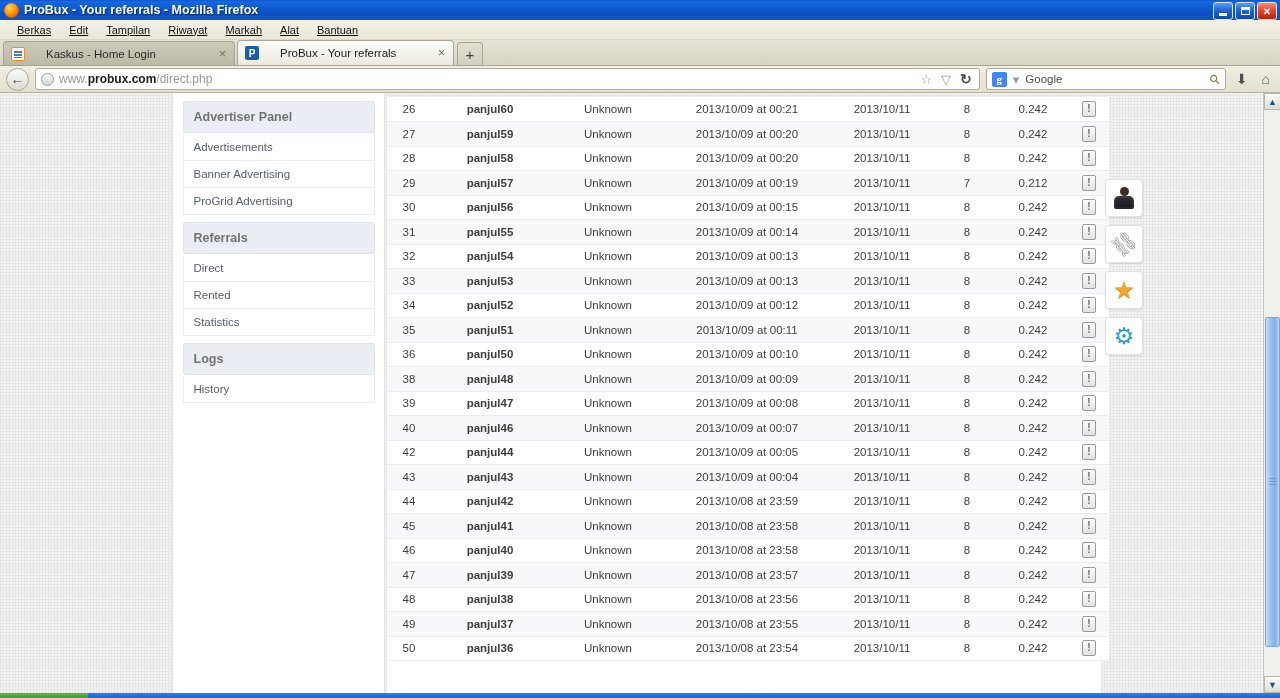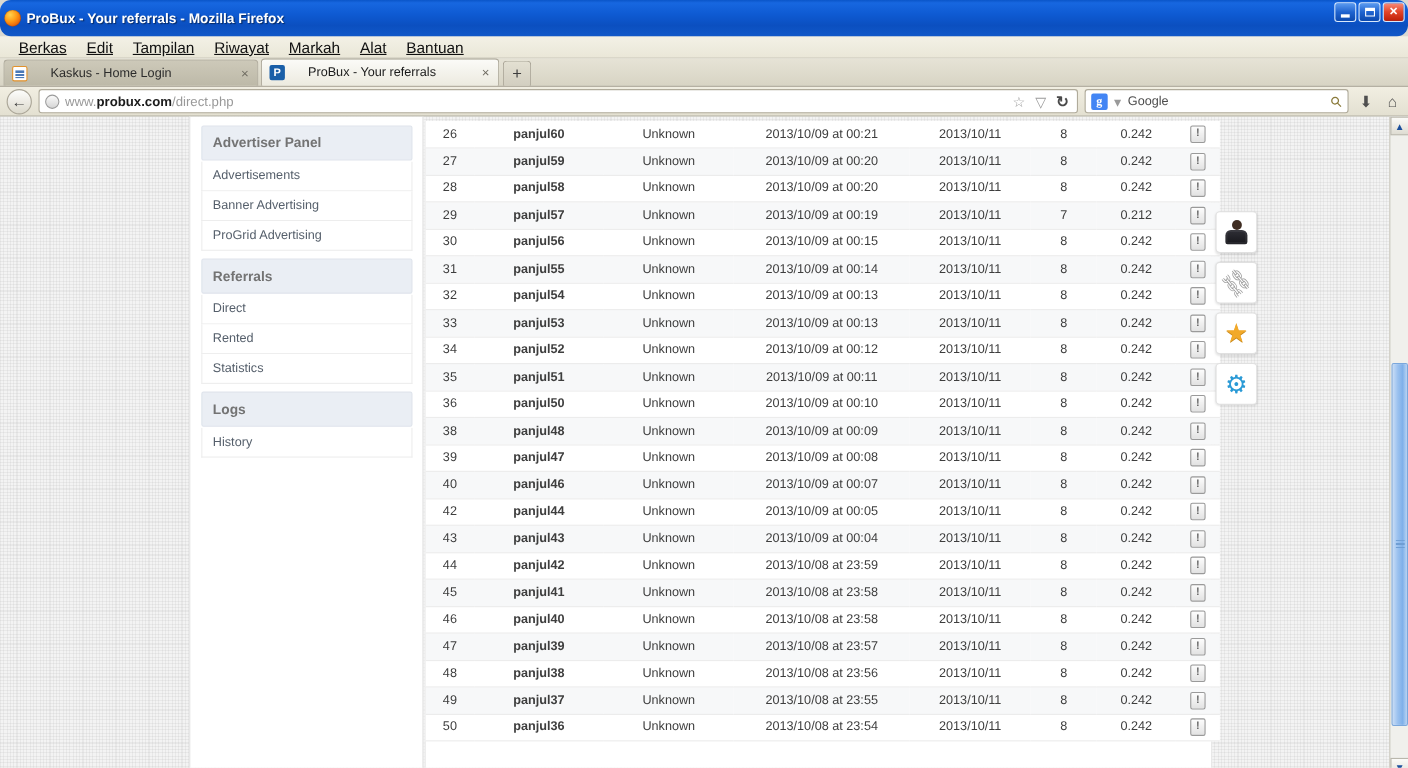--- a/index.html
+++ b/index.html
@@ -5,23 +5,23 @@
   * { margin:0; padding:0; box-sizing:border-box; }
   html,body { width:1280px; height:698px; overflow:hidden; }
   body {
     font-family:"Liberation Sans", sans-serif;
     font-size:12px;
     background:#d9d9d2;
   }
 
   
   .titlebar{
-    height:33px; width:1280px;
+    height:20px; width:1280px;
     background:linear-gradient(to bottom,#0a55c8 0%,#1767e0 8%,#0e5ad2 40%,#0b4fc0 70%,#1158c8 100%);
-    display:flex; align-items:center; position:relative;border-radius:10px;
+    display:flex; align-items:center; position:relative;
   }
   .ff-logo{
     width:15px;height:15px;margin-left:4px;margin-right:5px;border-radius:50%;
     background:radial-gradient(circle at 35% 30%,#ffd24d 0%,#ff9a15 42%,#e8620a 75%,#b33c05 100%);
     box-shadow:inset 0 0 1px #7a2c00; flex:none;
   }
   .title-text{
     color:#ffffff; font-size:12.5px; font-weight:bold;
     text-shadow:1px 1px 1px rgba(0,0,0,.5); white-space:nowrap;
   }
@@ -36,21 +36,21 @@
   .wb-min{ width:8px;height:3px;background:#fff;margin-top:6px;}
   .wb-max{ width:9px;height:8px;border:1.5px solid #fff;border-top-width:3px;}
 
   
   .menubar{
     height:20px; width:1280px;
     background:linear-gradient(to bottom,#f3f1e6,#eae7d8);
     display:flex; align-items:center; padding-left:8px;
     border-bottom:1px solid #dad6c6;
   }
-  .menuitem{ padding:2px 9px; color:#101010; font-size:14px; white-space:nowrap; }
+  .menuitem{ padding:2px 9px; color:#101010; font-size:11px; white-space:nowrap; }
   .menuitem u{ text-decoration:underline; }
 
   
   .tabstrip{
     height:26px;width:1280px;
     background:linear-gradient(to bottom,#e6e3d6,#d8d4c4);
     display:flex;align-items:flex-end;padding-left:3px;
     border-bottom:1px solid #a9a496;
   }
   .tab{

